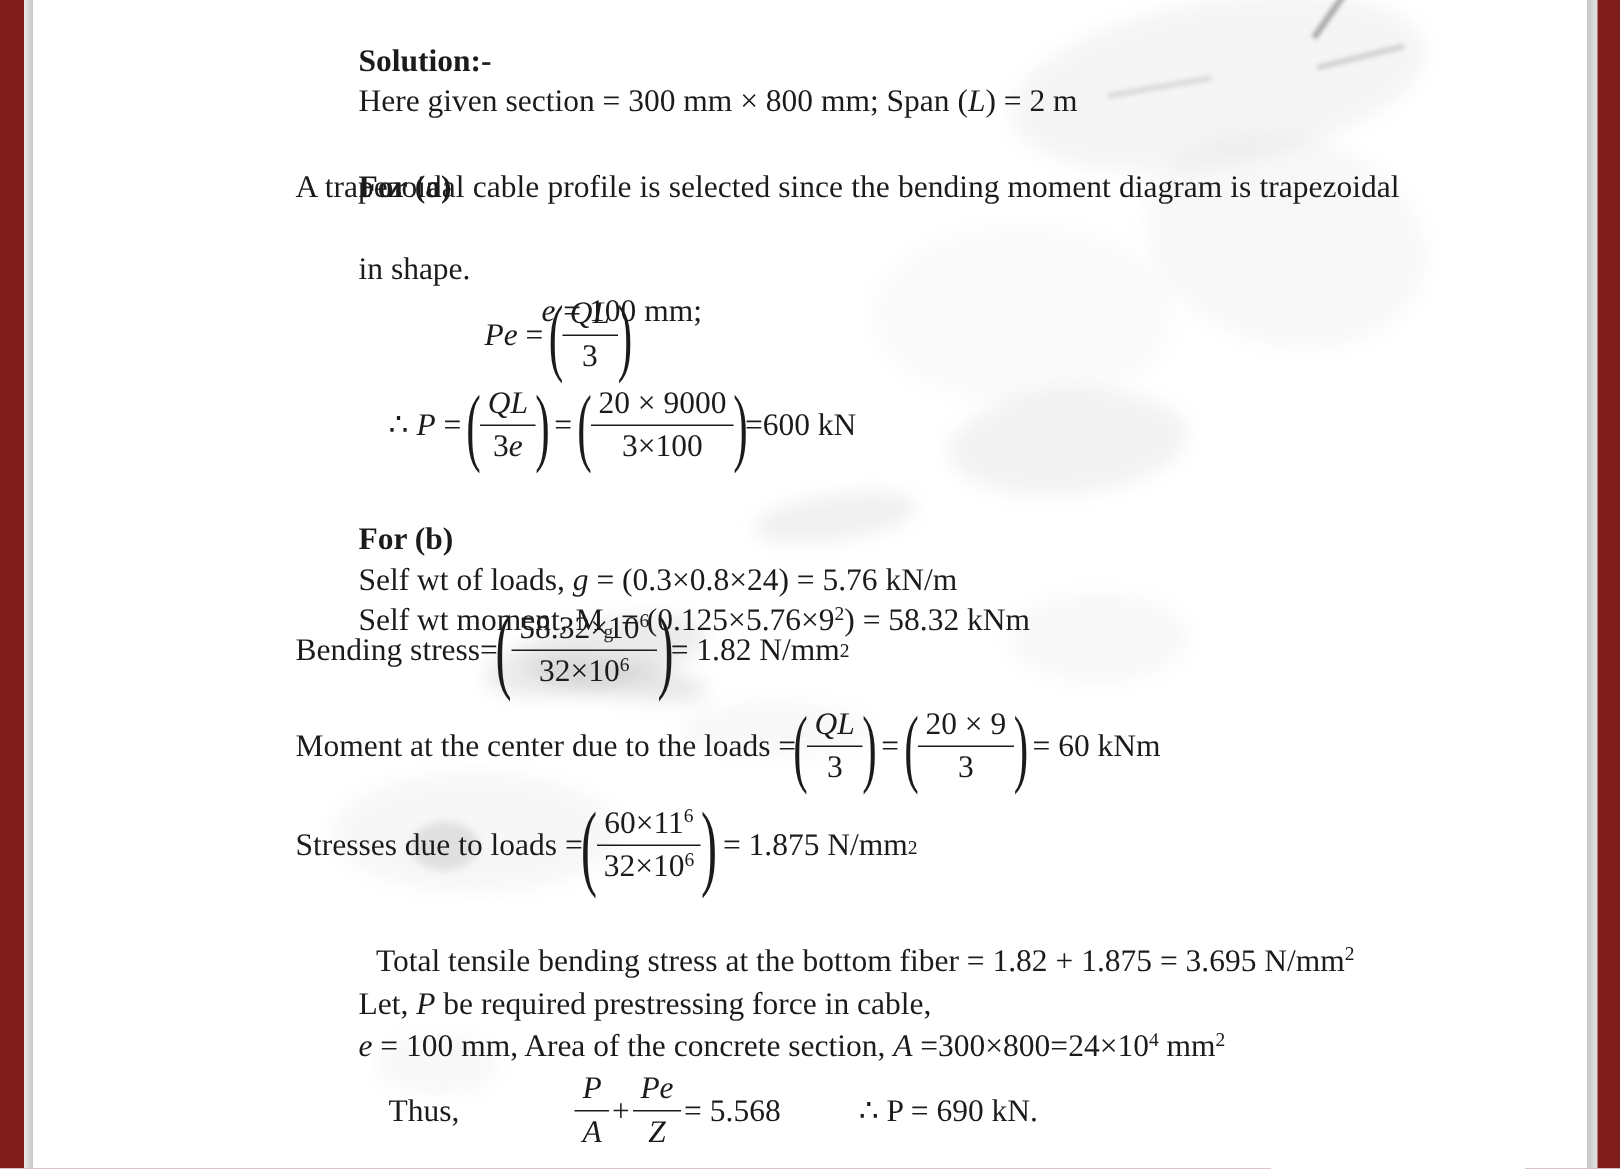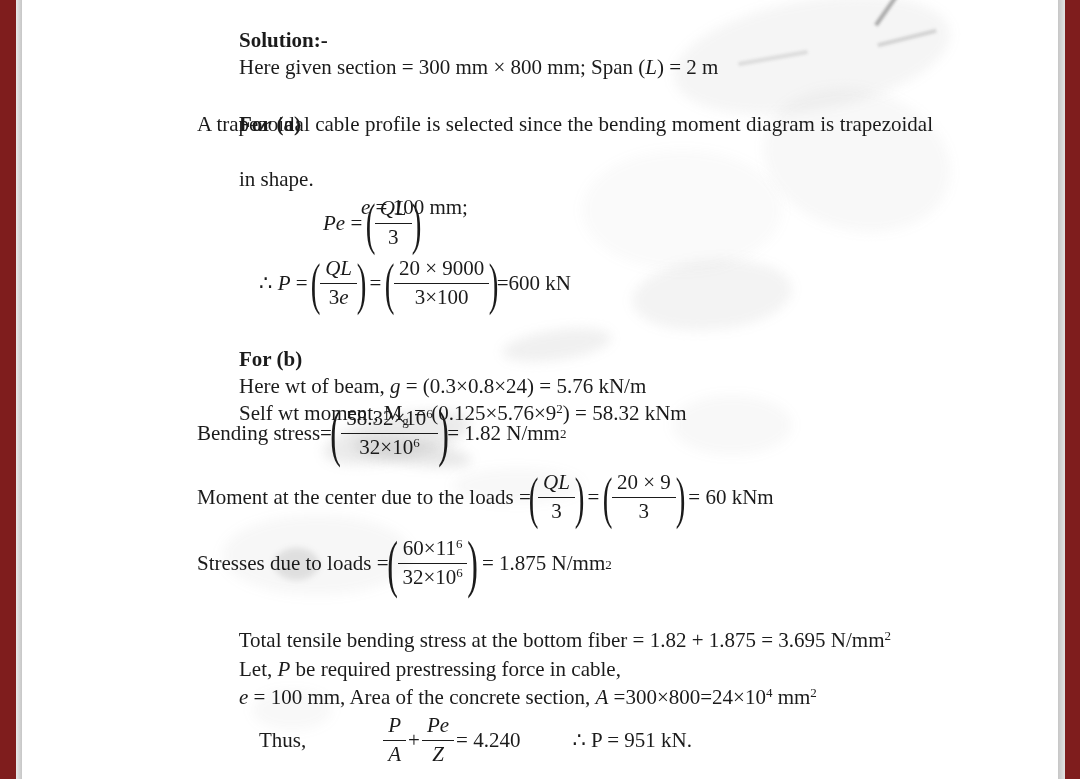--- a/index.html
+++ b/index.html
@@ -102,47 +102,47 @@
       </div>
 
       <div class="line formula" style="left:237px;top:255px;height:57px;">
         <span>∴ </span><span class="it">P</span><span> = </span><span class="paren">(</span><span class="frac"><span class="num it">QL</span><span class="den"><span>3</span><span class="it">e</span></span></span><span class="paren">)</span><span> = </span><span class="paren">(</span><span class="frac"><span class="num">20 × 9000</span><span class="den">3×100</span></span><span class="paren">)</span><span>=600 kN</span>
       </div>
 
       <div class="line bold" style="left:175px;top:319px;">
         <span>For (b)</span>
       </div>
       <div class="line" style="left:175px;top:346px;">
-        <span>Here wt of beam, </span><span class="it">g</span><span> = (0.3×0.8×24) = 5.76 kN/m</span>
+        <span>Self wt of loads, </span><span class="it">g</span><span> = (0.3×0.8×24) = 5.76 kN/m</span>
       </div>
       <div class="line" style="left:175px;top:373px;">
         <span>Self wt moment, M</span><sub>g</sub><span> = (0.125×5.76×9</span><sup>2</sup><span>) = 58.32 kNm</span>
       </div>
 
       <div class="line formula tallparen" style="left:175px;top:404px;height:58px;align-items:center;">
         <span>Bending stress=</span><span class="paren">(</span><span class="frac"><span class="num"><span>58.32×10</span><sup>6</sup></span><span class="den"><span>32×10</span><sup>6</sup></span></span><span class="paren">)</span><span>= 1.82 N/mm</span><sup>2</sup>
       </div>
 
       <div class="line formula" style="left:175px;top:469px;height:57px;">
         <span>Moment at the center due to the loads =</span><span class="paren">(</span><span class="frac"><span class="num it">QL</span><span class="den">3</span></span><span class="paren">)</span><span> = </span><span class="paren">(</span><span class="frac"><span class="num">20 × 9</span><span class="den">3</span></span><span class="paren">)</span><span> = 60 kNm</span>
       </div>
 
       <div class="line formula tallparen" style="left:175px;top:534px;height:59px;">
         <span>Stresses due to loads =</span><span class="paren">(</span><span class="frac"><span class="num"><span>60×11</span><sup>6</sup></span><span class="den"><span>32×10</span><sup>6</sup></span></span><span class="paren">)</span><span> = 1.875 N/mm</span><sup>2</sup>
       </div>
 
-      <div class="line" style="left:175px;top:600px;">
+      <div class="line" style="left:187px;top:600px;">
         <span>Total tensile bending stress at the bottom fiber = 1.82 + 1.875 = 3.695 N/mm</span><sup>2</sup>
       </div>
       <div class="line" style="left:175px;top:629px;">
         <span>Let, </span><span class="it">P</span><span> be required prestressing force in cable,</span>
       </div>
       <div class="line" style="left:175px;top:657px;">
         <span class="it">e</span><span> = 100 mm, Area of the concrete section, </span><span class="it">A</span><span> =300×800=24×10</span><sup>4</sup><span> mm</span><sup>2</sup>
       </div>
 
       <div class="line formula" style="left:237px;top:712px;height:56px;">
-        <span>Thus,</span><span class="gap75"></span><span class="frac"><span class="num it">P</span><span class="den it">A</span></span><span>+</span><span class="frac"><span class="num it">Pe</span><span class="den it">Z</span></span><span>= 4.240</span><span class="gap52"></span><span>∴ P = 951 kN.</span>
+        <span>Thus,</span><span class="gap75"></span><span class="frac"><span class="num it">P</span><span class="den it">A</span></span><span>+</span><span class="frac"><span class="num it">Pe</span><span class="den it">Z</span></span><span>= 5.568</span><span class="gap52"></span><span>∴ P = 690 kN.</span>
       </div>
 
     </div>
   </div>
 </div>
 
 </body></html>

